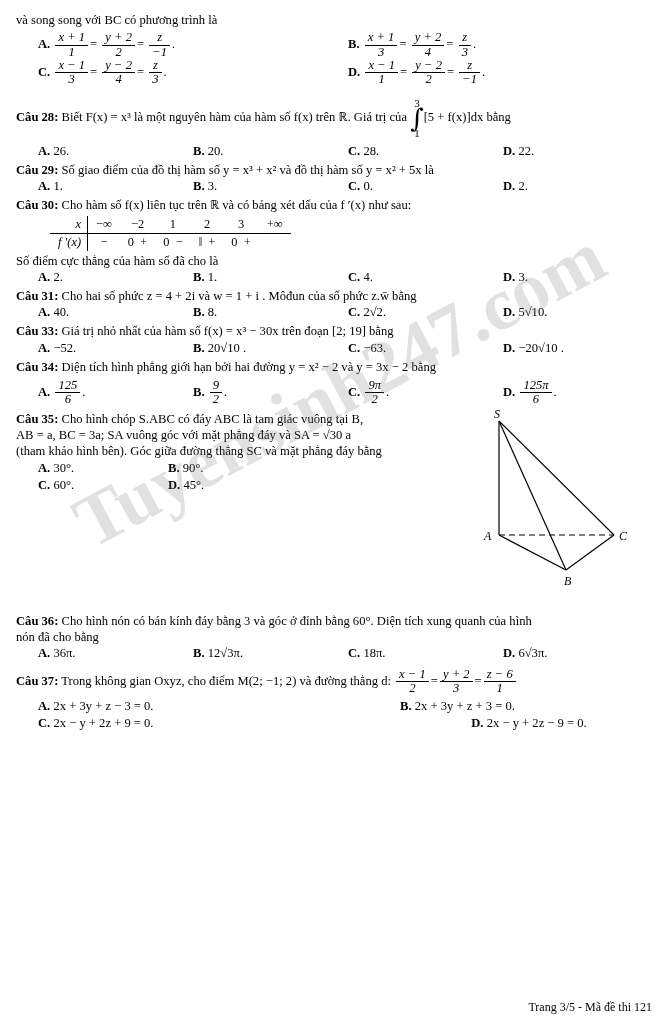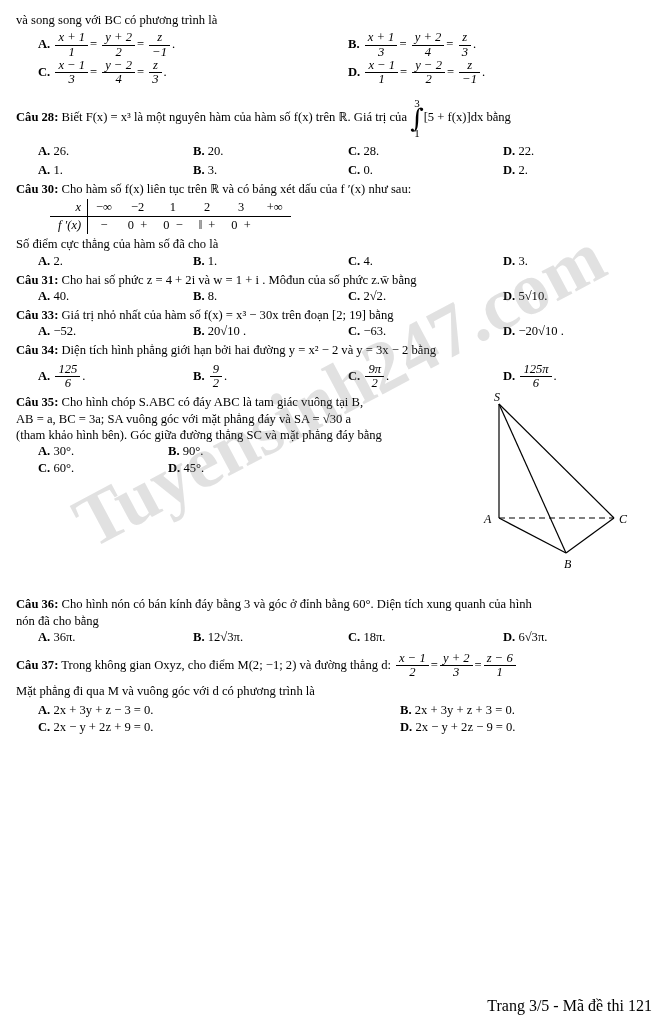--- a/index.html
+++ b/index.html
@@ -87,21 +87,21 @@
   .fig{
     position:absolute;
     right:14px;
     width:190px;
     height:180px;
   }
   .footer{
     position:absolute;
     right:20px;
     bottom:10px;
-    font-size:16px;
+    font-size:12px;
   }
   .smallgap{ height:2px; }
 </style>
 </head>
 <body>
 
 <div class="page">
 
   <div class="watermark">
     <span>Tuyensinh247.com</span>
@@ -146,20 +146,24 @@
     <div class="qline">
       <b class="lbl">Câu 28:</b>
       <span>Biết F(x) = x³ là một nguyên hàm của hàm số f(x) trên ℝ. Giá trị của </span><span class="integral"><span class="top">3</span><span class="sym">∫</span><span class="bot">1</span></span><span>[5 + f(x)]dx bằng</span>
     </div>
     <div class="opts row4 indent" style="margin-top:4px;">
       <span class="opt"><b>A.</b> <span>26.</span></span><span class="opt"><b>B.</b> <span>20.</span></span><span class="opt"><b>C.</b> <span>28.</span></span><span class="opt"><b>D.</b> <span>22.</span></span>
     </div>
   </div>
 
   <div class="q">
+    <div class="qline">
+      <b class="lbl">Câu 29:</b>
+      <span>Số giao điểm của đồ thị hàm số y = x³ + x² và đồ thị hàm số y = x² + 5x là</span>
+    </div>
     <div class="opts row4 indent">
       <span class="opt"><b>A.</b> <span>1.</span></span><span class="opt"><b>B.</b> <span>3.</span></span><span class="opt"><b>C.</b> <span>0.</span></span><span class="opt"><b>D.</b> <span>2.</span></span>
     </div>
   </div>
 
   <div class="q">
     <div class="qline">
       <b class="lbl">Câu 30:</b>
       <span>Cho hàm số f(x) liên tục trên ℝ và có bảng xét dấu của f ′(x) như sau:</span>
     </div>
@@ -272,26 +276,23 @@
     <div class="opts row4 indent">
       <span class="opt"><b>A.</b> <span>36π.</span></span><span class="opt"><b>B.</b> <span>12√3π.</span></span><span class="opt"><b>C.</b> <span>18π.</span></span><span class="opt"><b>D.</b> <span>6√3π.</span></span>
     </div>
   </div>
 
   <div class="q" style="margin-top:6px;">
     <div class="qline">
       <b class="lbl">Câu 37:</b>
       <span>Trong không gian Oxyz, cho điểm M(2; −1; 2) và đường thẳng d: </span><span class="frac"><span class="num">x − 1</span><span class="den">2</span></span>=<span class="frac"><span class="num">y + 2</span><span class="den">3</span></span>=<span class="frac"><span class="num">z − 6</span><span class="den">1</span></span>
     </div>
-    <div class="qline" style="margin-top:4px;">
-      <span>Mặt phẳng đi qua M và vuông góc với d có phương trình là</span>
-    </div>
     <div class="opts row2 indent" style="margin-top:2px;">
       <span class="opt"><b>A.</b> <span>2x + 3y + z − 3 = 0.</span></span><span class="opt" style="padding-left:52px; width:calc(50% - 52px);"><b>B.</b> <span>2x + 3y + z + 3 = 0.</span></span>
-      <span class="opt"><b>C.</b> <span>2x − y + 2z + 9 = 0.</span></span><span class="opt" style="padding-left:52px; width:calc(50% - 52px);"><b>D.</b> <span>2x − y + 2z − 9 = 0.</span></span>
+      <span class="opt"><b>C.</b> <span>2x − y + 2z + 9 = 0.</span></span><span class="opt" style="padding-left:52px; width:calc(50% - 52px);text-align:center;"><b>D.</b> <span>2x − y + 2z − 9 = 0.</span></span>
     </div>
   </div>
 
   <div class="footer">
     <span>Trang 3/5 - Mã đề thi 121</span>
   </div>
 
 </div>
 
 </body></html>

